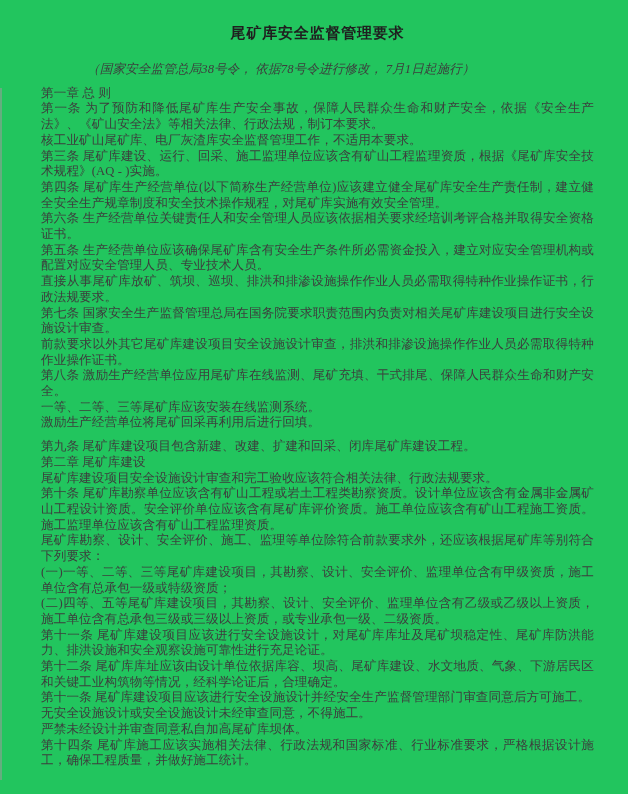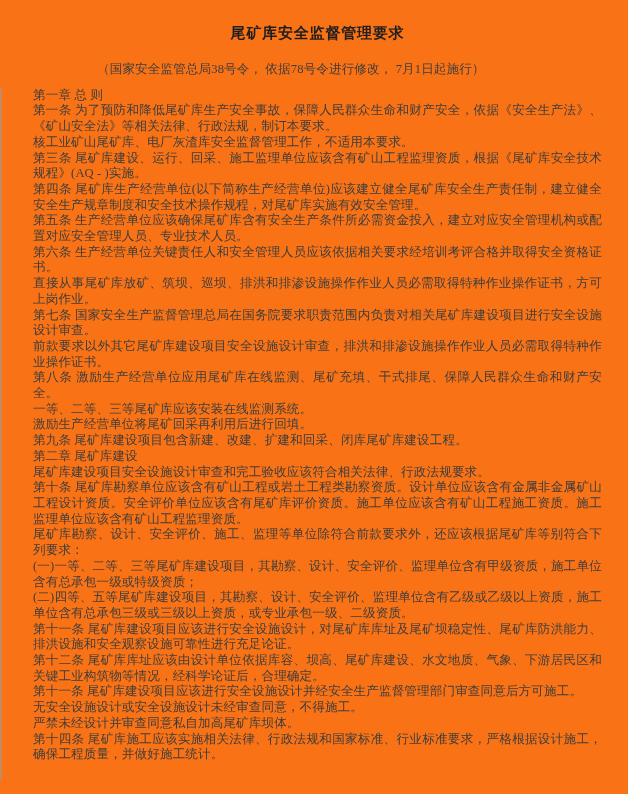--- a/index.html
+++ b/index.html
@@ -11,21 +11,21 @@
     width: 628px;
     height: 794px;
     overflow: hidden;
   }
   .page {
     position: relative;
     box-sizing: border-box;
     width: 628px;
     height: 794px;
     padding: 24px 26px 0 33px;
-    background: #f97316;
+    background: #22c55e;
     font-family: "Liberation Serif", "DejaVu Serif", serif;
     font-size: 12.6px;
     letter-spacing: 0.1px;
     color: #3d3d3d;
   }
   .scan-line {
     position: absolute;
     left: 0;
     top: 88px;
     width: 2px;
@@ -35,50 +35,51 @@
   }
   .doc-title {
     margin: 0 0 19px 0;
     font-size: 15px;
     font-weight: bold;
     letter-spacing: 0.8px;
     text-align: center;
     color: #1f1f1f;
   }
   .subtitle {
-    margin: 10px;
+    margin: 0;
     text-indent: 54px;
     line-height: 15.7px;
     white-space: nowrap;
+    font-style: italic;
   }
   .line {
     margin: 0;
     line-height: 15.7px;
     text-align: justify;
   }
-  section { margin: 0; padding: 0; }
+  section { margin: 8px; padding: 0; }
 </style>
 </head>
 <body>
 
 <div class="page">
   <div class="scan-line"></div>
 
   <h1 class="doc-title">尾矿库安全监督管理要求</h1>
   <p class="subtitle">（国家安全监管总局38号令， 依据78号令进行修改， 7月1日起施行）</p>
 
   <section>
     <p class="line heading">第一章 总 则</p>
     <p class="line">第一条 为了预防和降低尾矿库生产安全事故，保障人民群众生命和财产安全，依据《安全生产法》、《矿山安全法》等相关法律、行政法规，制订本要求。</p>
     <p class="line">核工业矿山尾矿库、电厂灰渣库安全监督管理工作，不适用本要求。</p>
     <p class="line">第三条 尾矿库建设、运行、回采、施工监理单位应该含有矿山工程监理资质，根据《尾矿库安全技术规程》(AQ - )实施。</p>
     <p class="line">第四条 尾矿库生产经营单位(以下简称生产经营单位)应该建立健全尾矿库安全生产责任制，建立健全安全生产规章制度和安全技术操作规程，对尾矿库实施有效安全管理。</p>
+    <p class="line">第六条 生产经营单位关键责任人和安全管理人员应该依据相关要求经培训考评合格并取得安全资格证书。</p>
     <p class="line">第五条 生产经营单位应该确保尾矿库含有安全生产条件所必需资金投入，建立对应安全管理机构或配置对应安全管理人员、专业技术人员。</p>
-    <p class="line">第六条 生产经营单位关键责任人和安全管理人员应该依据相关要求经培训考评合格并取得安全资格证书。</p>
-    <p class="line">直接从事尾矿库放矿、筑坝、巡坝、排洪和排渗设施操作作业人员必需取得特种作业操作证书，方可上岗作业。</p>
+    <p class="line">直接从事尾矿库放矿、筑坝、巡坝、排洪和排渗设施操作作业人员必需取得特种作业操作证书，行政法规要求。</p>
     <p class="line">第七条 国家安全生产监督管理总局在国务院要求职责范围内负责对相关尾矿库建设项目进行安全设施设计审查。</p>
     <p class="line">前款要求以外其它尾矿库建设项目安全设施设计审查，排洪和排渗设施操作作业人员必需取得特种作业操作证书。</p>
     <p class="line">第八条 激励生产经营单位应用尾矿库在线监测、尾矿充填、干式排尾、保障人民群众生命和财产安全。</p>
     <p class="line">一等、二等、三等尾矿库应该安装在线监测系统。</p>
     <p class="line">激励生产经营单位将尾矿回采再利用后进行回填。</p>
   </section>
 
   <section>
     <p class="line">第九条 尾矿库建设项目包含新建、改建、扩建和回采、闭库尾矿库建设工程。</p>
     <p class="line heading">第二章 尾矿库建设</p>

